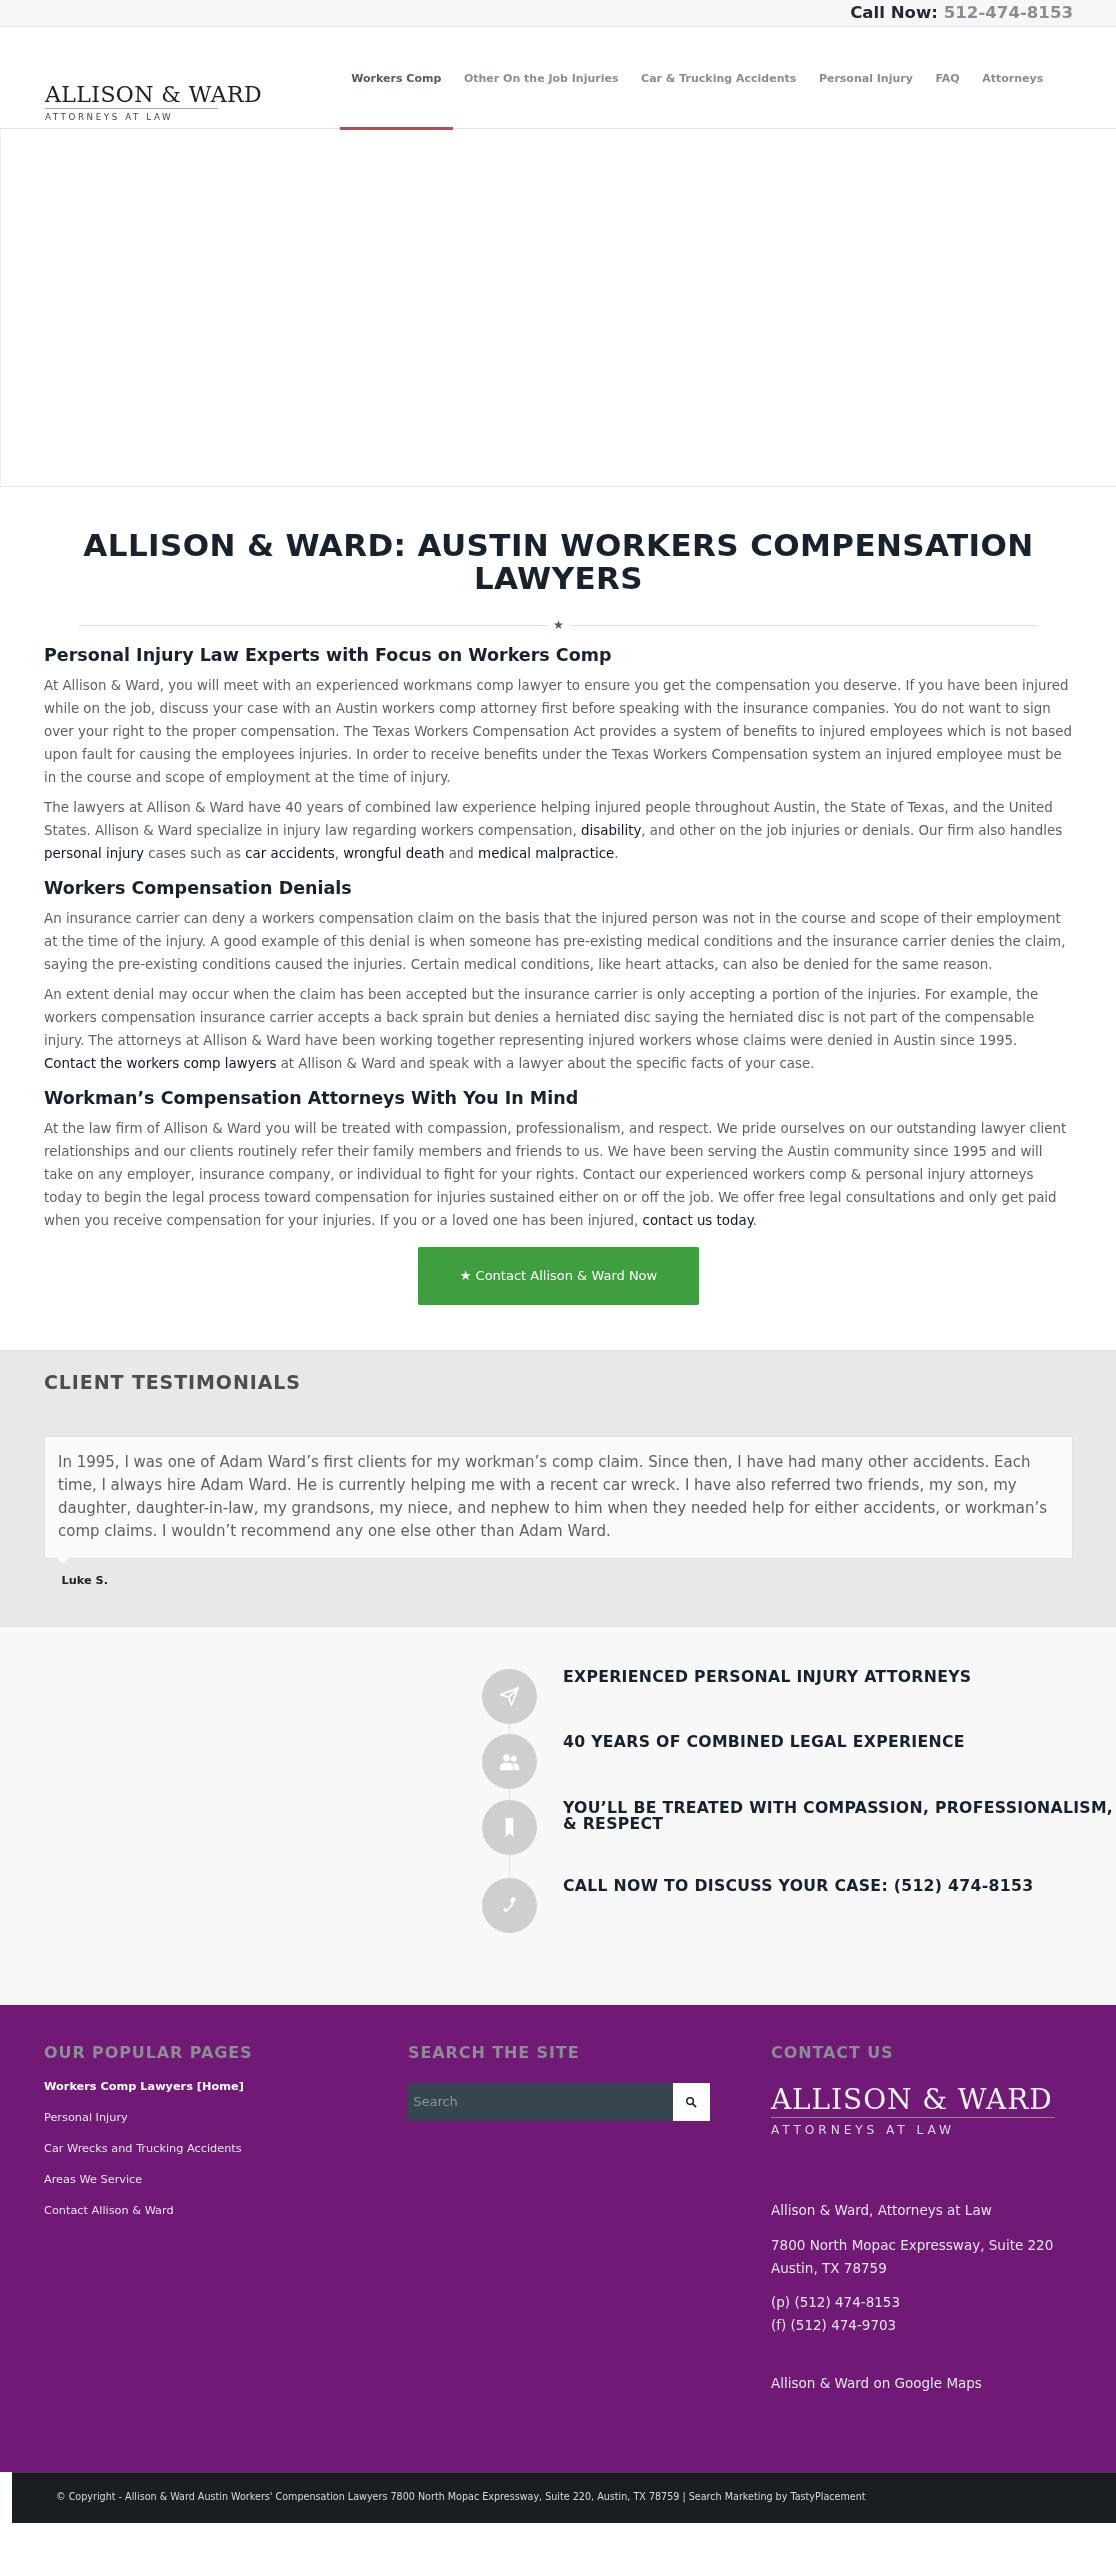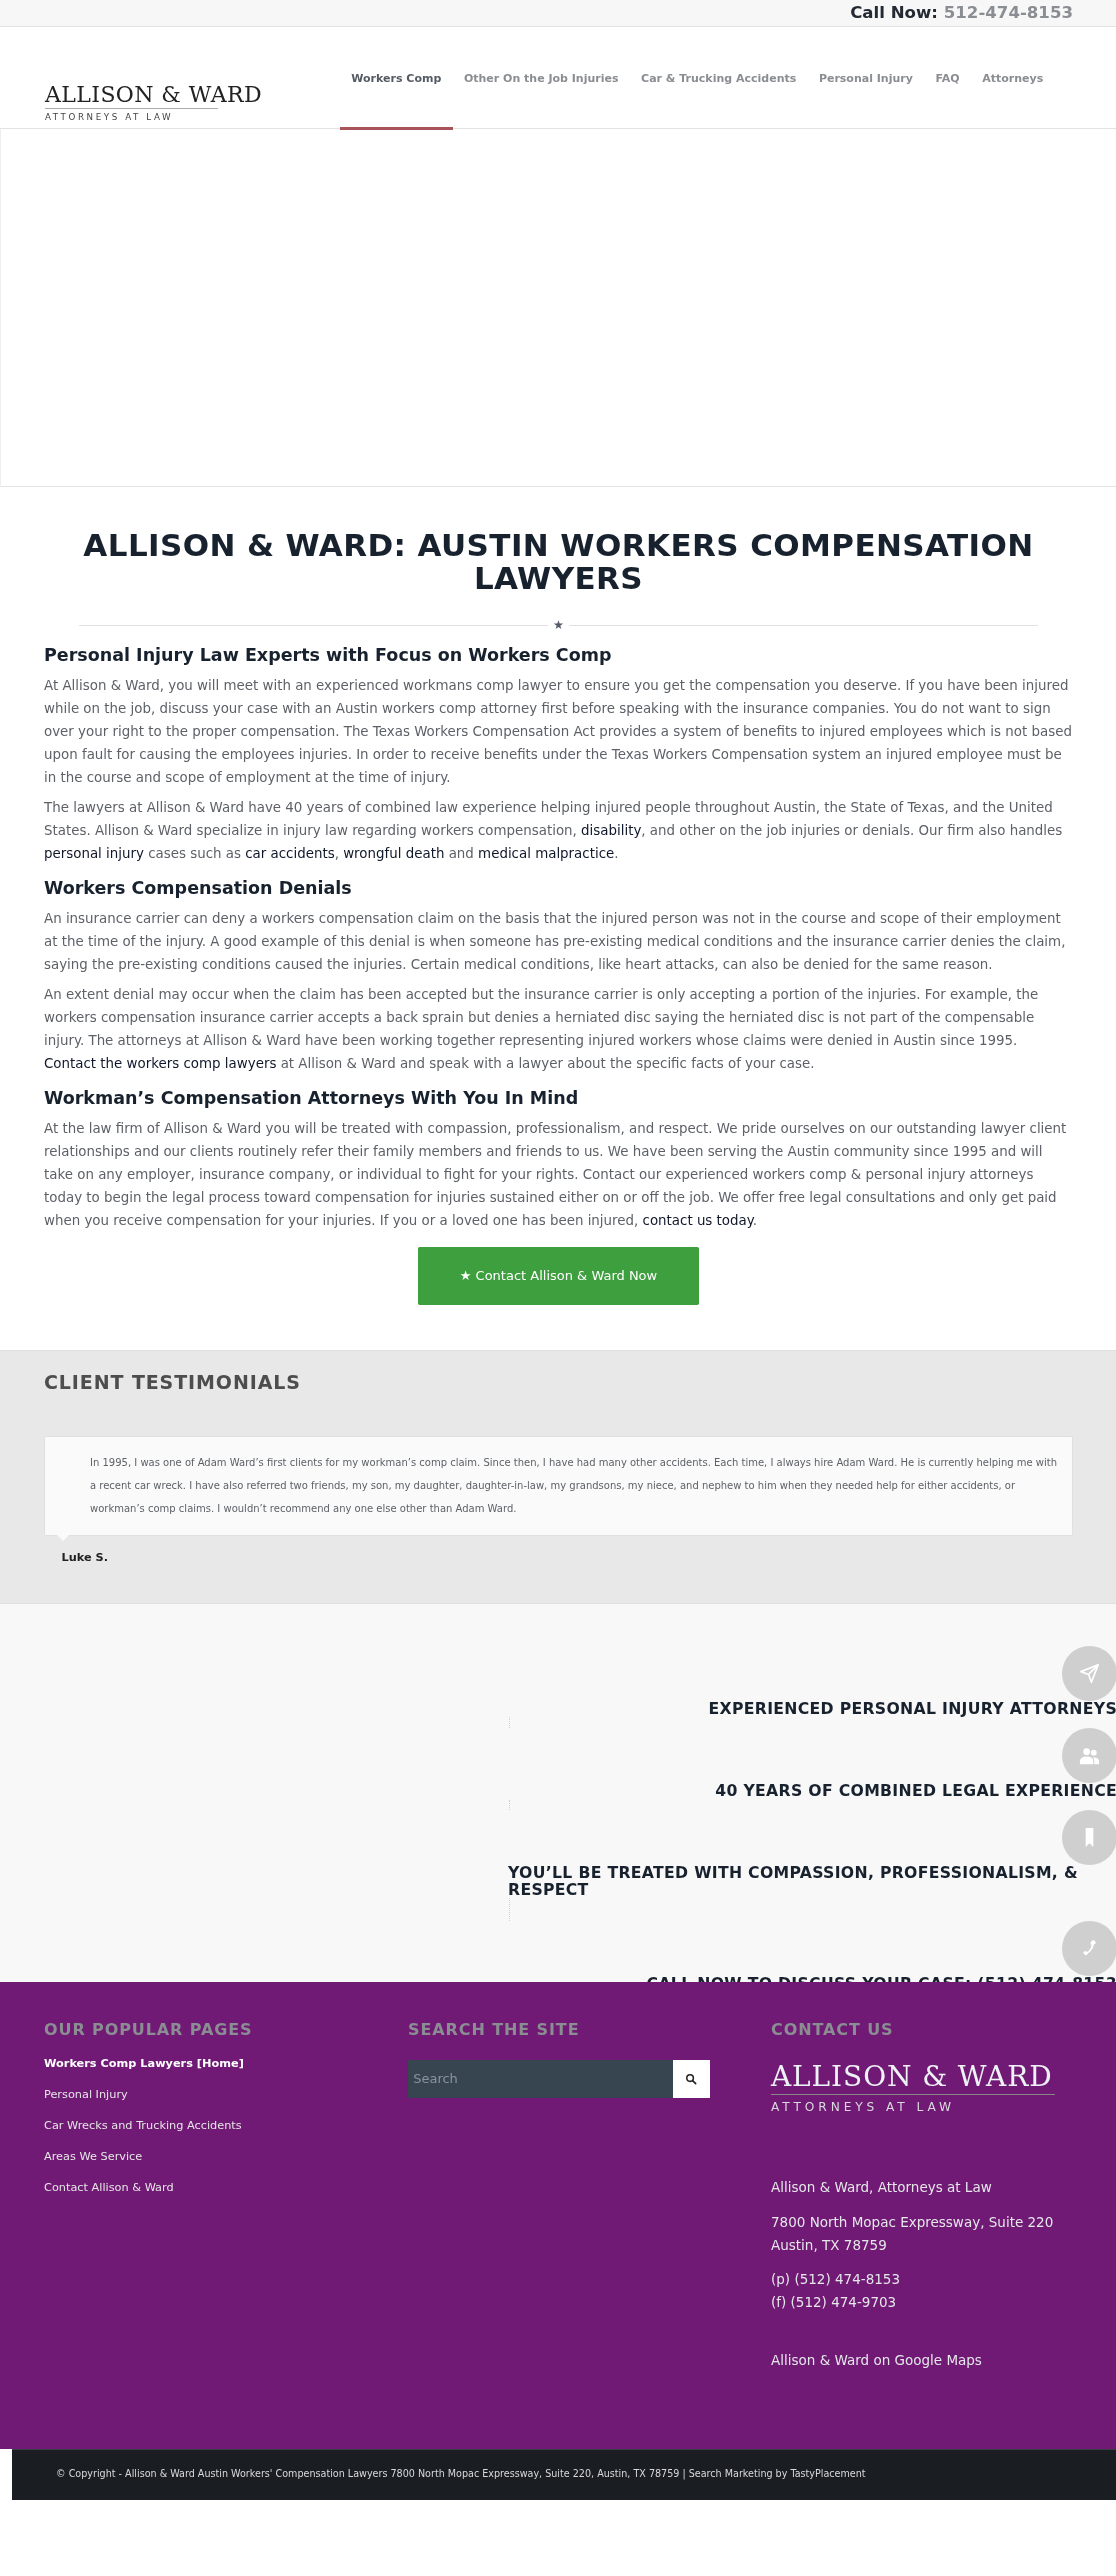--- a/index.html
+++ b/index.html
@@ -36,27 +36,27 @@
   p.body a { color: #0f172a; }
   .sec2 { margin-top: 19px; }
   .cta-wrap { text-align: center; margin-top: 15px; }
   .cta { display: inline-block; width: 281px; height: 58px; line-height: 58px; background: #3e9f3e; color: #fff; border-radius: 1.7px; font-size: 13px; cursor: pointer; }
 
   
   .testimonials { background: #e8e8e8; margin-top: 45px; padding: 15.7px 44px 39px; border-top: 0.9px solid #e0e0e0; }
   .testimonials h2 { font-size: 19px; font-weight: bold; color: #4d4d4d; letter-spacing: 0.9px; line-height: 31px; }
   .tcard { background: #fafafa; border: 0.9px solid #e0e0e0; border-radius: 1.7px; margin-top: 38px; padding: 14px 13px 15px; position: relative; }
   .tcard::after { content: ""; position: absolute; left: 12.2px; bottom: -6.1px; border-left: 6.1px solid transparent; border-right: 6.1px solid transparent; border-top: 6.1px solid #fafafa; }
-  .tcard p { font-size: 10px; line-height: 23px; color: #5d6167; margin-left: 32px; }
+  .tcard p { font-size: 15px; line-height: 23px; color: #5d6167; }
   .tauthor { font-size: 11.3px; font-weight: bold; color: #222; margin-top: 15px; margin-left: 17.5px; }
 
   
   .features { background: #f8f8f8; height: 379px; position: relative; border-top: 0.9px solid #e0e0e0; }
   .flist { position: absolute; left: 482px; top: 42px; }
-  .fitem { display: flex; align-items: flex-end; position: relative; flex-direction: column; }
+  .fitem { display: flex; align-items: flex-start; position: relative; }
   .ficon { width: 55px; height: 55px; border-radius: 50%; background: #cfcfcf; display: flex; align-items: center; justify-content: center; flex-shrink: 0; }
   .ficon svg { width: 23px; height: 23px; }
   .ftext { margin-left: 26px; font-size: 15.7px; font-weight: bold; color: #18222e; line-height: 16.6px; letter-spacing: 0.3px; }
   .fline { width: 0.9px; border-left: 0.9px dotted #d0d0d0; margin-left: 27px; }
 
   
   .footer { background: #701a75; height: 467px; position: relative; }
   .fcol { position: absolute; top: 38px; }
   .fcol h3 { font-size: 16px; font-weight: bold; color: #8a8d91; letter-spacing: 0.9px; line-height: 19px; }
   .fcol1 { left: 44px; width: 314px; }

